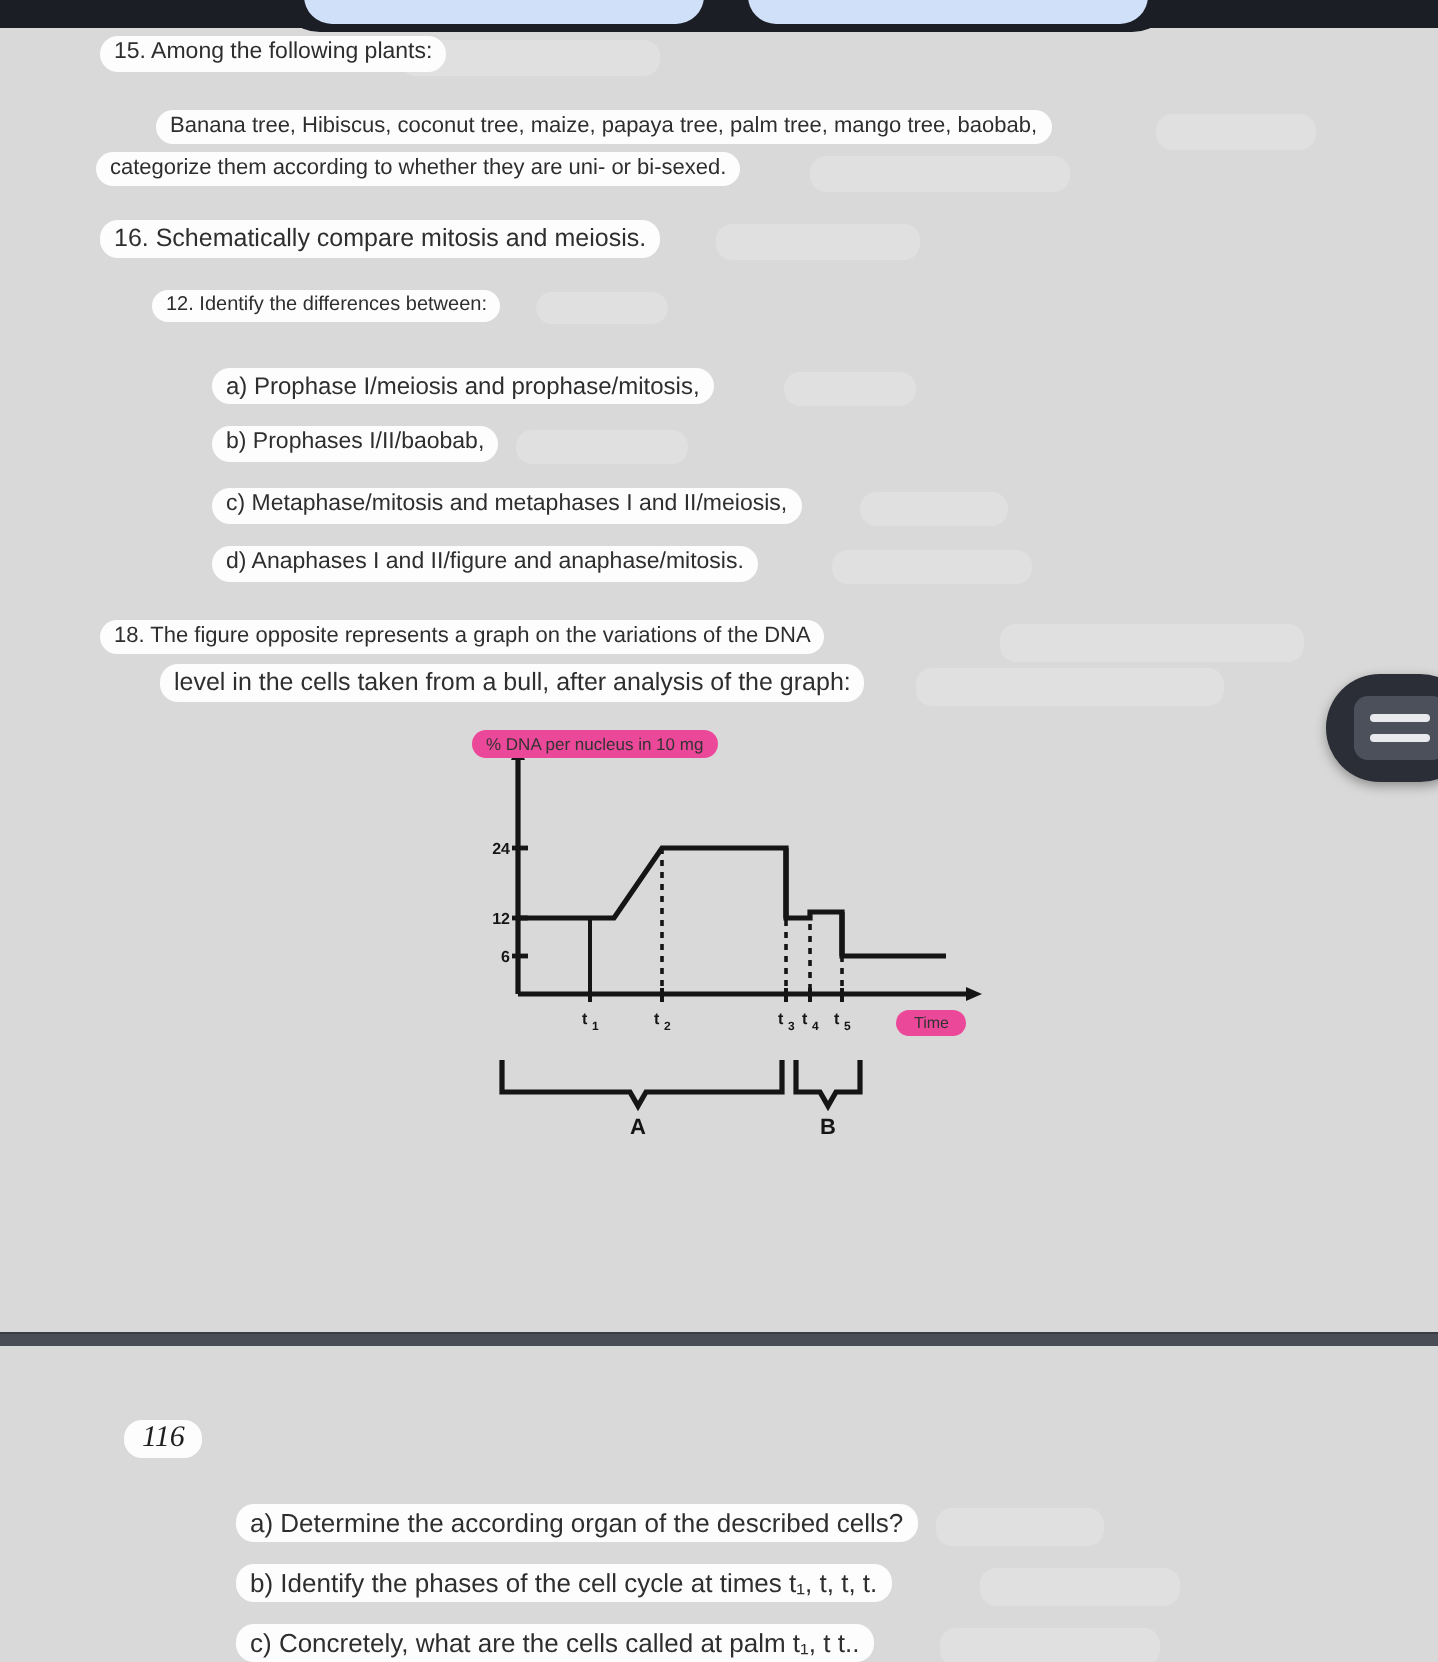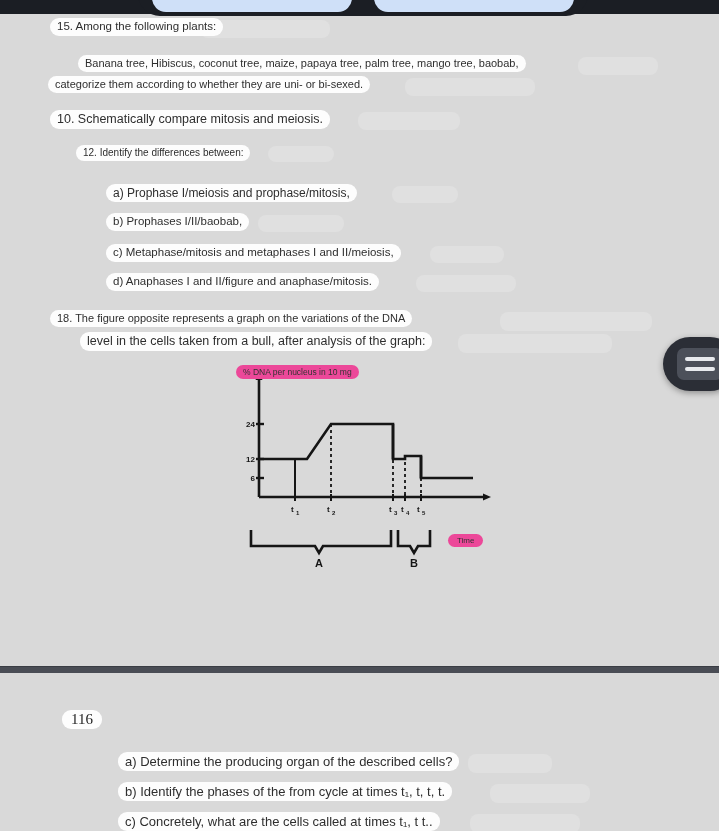--- a/index.html
+++ b/index.html
@@ -144,35 +144,35 @@
     left: 236px;
     top: 365px;
     font-size: 8.5px;
   }
   #caption-x {
     left: 448px;
     top: 505px;
     font-size: 8px;
     border-radius: 10px;
     padding: 2px 9px;
-    margin-top: 29px;
   }
 
   
   #page-number {
     position: absolute;
     left: 62px;
     top: 710px;
     background: #fdfdfd;
     border-radius: 9px;
     padding: 1px 9px;
     font-family: "Liberation Serif", serif;
     font-size: 15px;
     color: #1f1f1f;
     z-index: 2;
+    font-style: italic;
   }
 </style>
 </head>
 <body>
 
 <div class="page-surface" id="page-one"></div>
 
 <div id="ghosts-page-one">
     <div class="ghost" style="left: 200px; top: 20px; width: 130px; height: 18px;"></div>
     <div class="ghost" style="left: 578px; top: 57px; width: 80px; height: 18px;"></div>
@@ -184,21 +184,21 @@
     <div class="ghost" style="left: 430px; top: 246px; width: 74px; height: 17px;"></div>
     <div class="ghost" style="left: 416px; top: 275px; width: 100px; height: 17px;"></div>
     <div class="ghost" style="left: 500px; top: 312px; width: 152px; height: 19px;"></div>
     <div class="ghost" style="left: 458px; top: 334px; width: 154px; height: 19px;"></div>
   </div>
 
 <div id="lines-page-one">
     <div class="ocr-line" style="left: 50px; top: 18px; font-size: 11.5px;">15. Among the following plants:</div>
     <div class="ocr-line" style="left: 78px; top: 55px; font-size: 11px;">Banana tree, Hibiscus, coconut tree, maize, papaya tree, palm tree, mango tree, baobab,</div>
     <div class="ocr-line" style="left: 48px; top: 76px; font-size: 11px;">categorize them according to whether they are uni- or bi-sexed.</div>
-    <div class="ocr-line" style="left: 50px; top: 110px; font-size: 12.5px;">10. Schematically compare mitosis and meiosis.</div>
+    <div class="ocr-line" style="left: 50px; top: 110px; font-size: 12.5px;">16. Schematically compare mitosis and meiosis.</div>
     <div class="ocr-line" style="left: 76px; top: 145px; font-size: 10px;">12. Identify the differences between:</div>
     <div class="ocr-line" style="left: 106px; top: 184px; font-size: 12px;">a) Prophase I/meiosis and prophase/mitosis,</div>
     <div class="ocr-line" style="left: 106px; top: 213px; font-size: 11.5px;">b) Prophases I/II/baobab,</div>
     <div class="ocr-line" style="left: 106px; top: 244px; font-size: 11.5px;">c) Metaphase/mitosis and metaphases I and II/meiosis,</div>
     <div class="ocr-line" style="left: 106px; top: 273px; font-size: 11.5px;">d) Anaphases I and II/figure and anaphase/mitosis.</div>
     <div class="ocr-line" style="left: 50px; top: 310px; font-size: 11px;">18. The figure opposite represents a graph on the variations of the DNA</div>
     <div class="ocr-line" style="left: 80px; top: 332px; font-size: 12.5px;">level in the cells taken from a bull, after analysis of the graph:</div>
   </div>
 
 <div class="figure">
@@ -264,23 +264,23 @@
 <div class="page-divider"></div>
 
 <div class="page-surface" id="page-two"></div>
 
 <div id="ghosts-page-two">
     <div class="ghost" style="left: 468px; top: 754px; width: 84px; height: 19px;"></div>
     <div class="ghost" style="left: 490px; top: 784px; width: 100px; height: 19px;"></div>
     <div class="ghost" style="left: 470px; top: 814px; width: 110px; height: 19px;"></div>
   </div>
 <div id="lines-page-two">
-    <div class="ocr-line" style="left: 118px; top: 752px; font-size: 13px;">a) Determine the producing organ of the described cells?</div>
-    <div class="ocr-line" style="left: 118px; top: 782px; font-size: 13px;">b) Identify the phases of the from cycle at times t₁, t, t, t.</div>
-    <div class="ocr-line" style="left: 118px; top: 812px; font-size: 13px;">c) Concretely, what are the cells called at times t₁, t t..</div>
+    <div class="ocr-line" style="left: 118px; top: 752px; font-size: 13px;">a) Determine the according organ of the described cells?</div>
+    <div class="ocr-line" style="left: 118px; top: 782px; font-size: 13px;">b) Identify the phases of the cell cycle at times t₁, t, t, t.</div>
+    <div class="ocr-line" style="left: 118px; top: 812px; font-size: 13px;">c) Concretely, what are the cells called at palm t₁, t t..</div>
   </div>
 
 <div id="page-number">116</div>
 
 <div class="top-bar">
   <div class="top-bar-frame"></div>
   <div class="top-bar-panel" id="top-panel-left"></div>
   <div class="top-bar-panel" id="top-panel-right"></div>
 </div>
 

